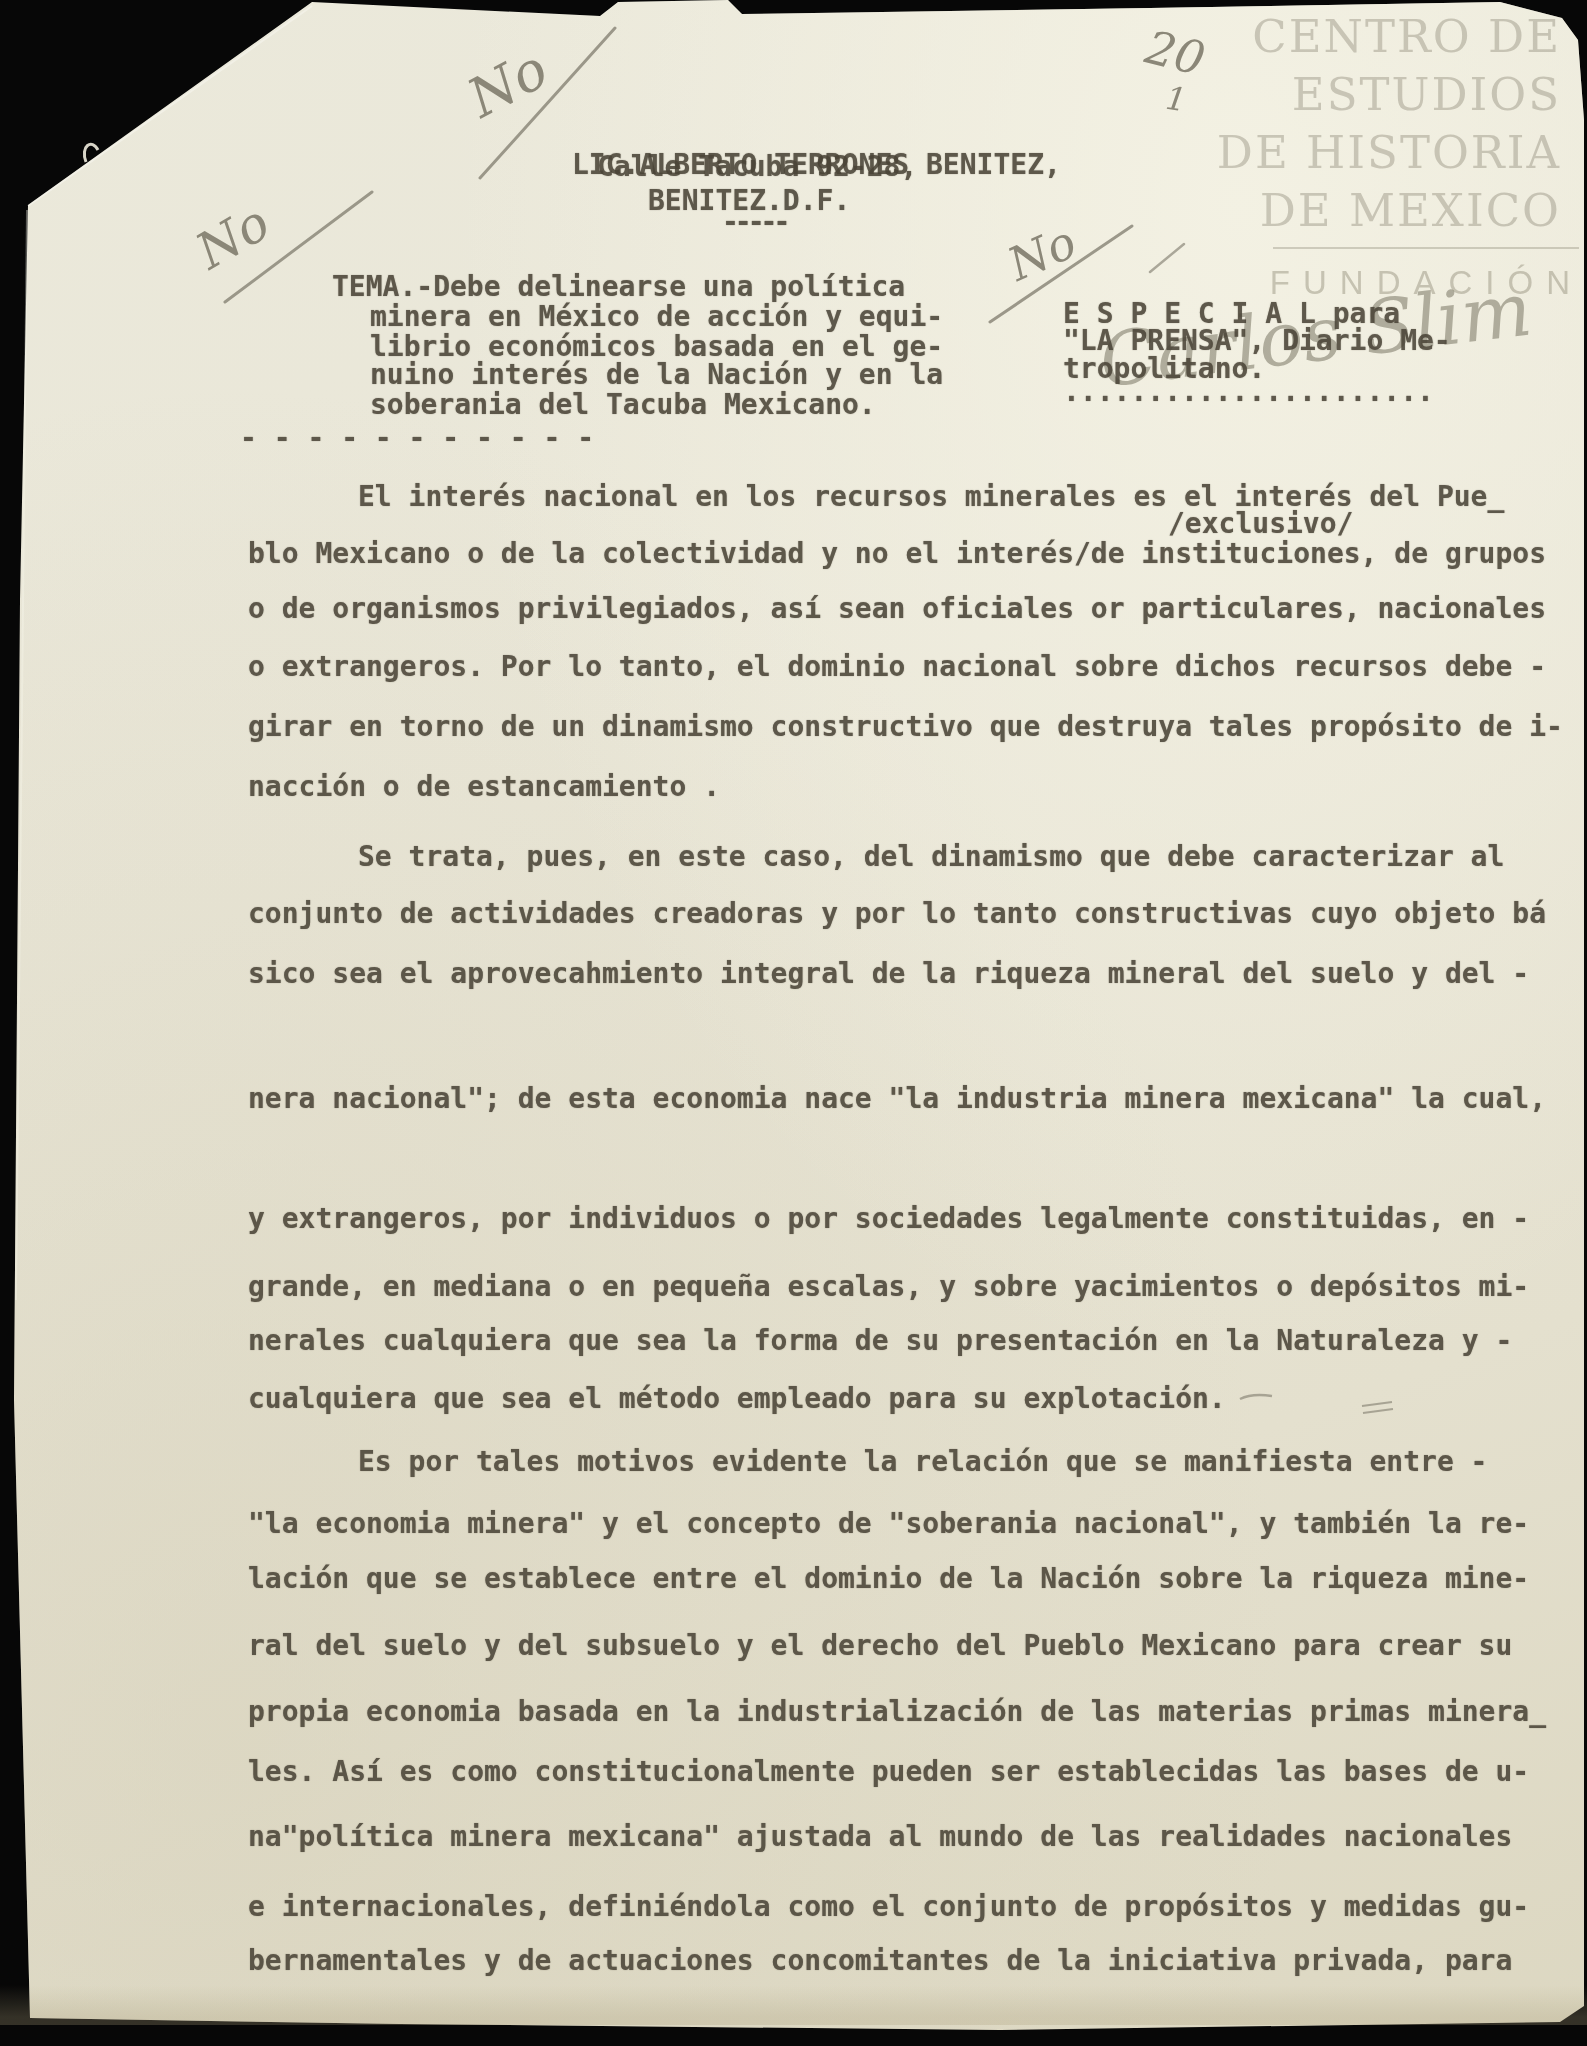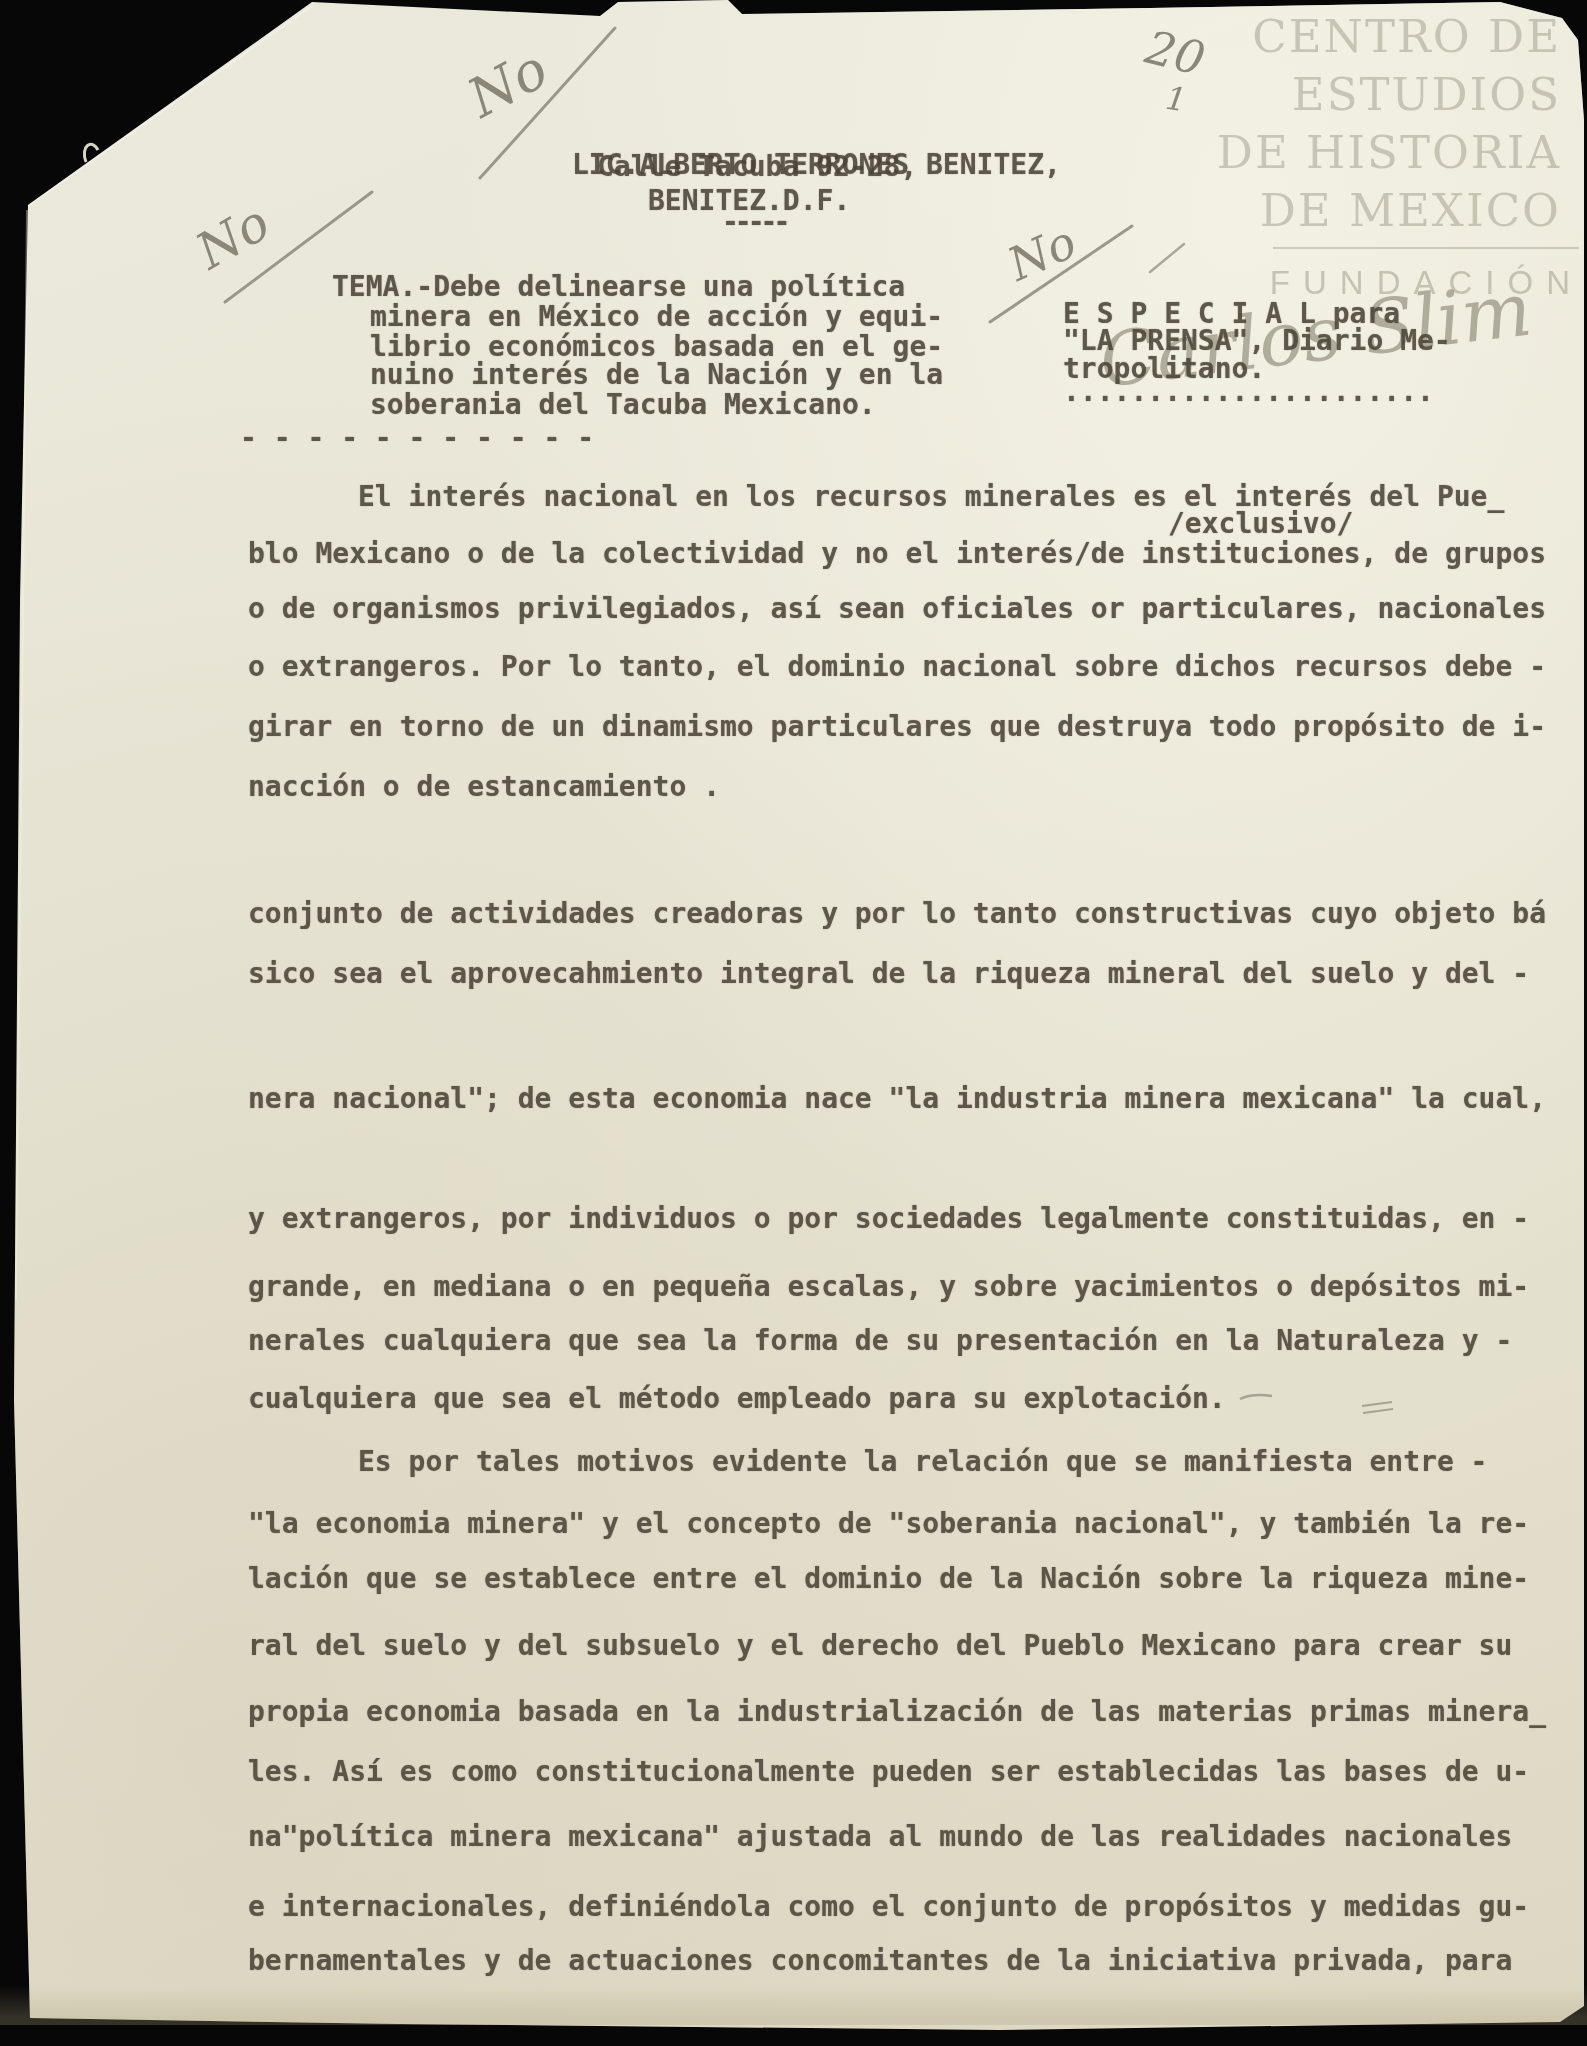--- a/index.html
+++ b/index.html
@@ -80,22 +80,23 @@
   <div class="tw" style="left:1063px;top:327px;">"LA PRENSA", Diario Me-</div>
   <div class="tw" style="left:1063px;top:355px;">tropolitano.</div>
   <div class="tw" style="left:1063px;top:378px;">......................</div>
 
   <div class="bodytext" id="bodytext">
       <div class="tw tline indent" style="top: 483px;">El interés nacional en los recursos minerales es el interés del Pue_</div>
       <div class="tw tline insert" style="top: 510px;">/exclusivo/</div>
       <div class="tw tline" style="top: 540px;">blo Mexicano o de la colectividad y no el interés/de instituciones, de grupos</div>
       <div class="tw tline" style="top: 595px;">o de organismos privilegiados, así sean oficiales or particulares, nacionales</div>
       <div class="tw tline" style="top: 653px;">o extrangeros. Por lo tanto, el dominio nacional sobre dichos recursos debe -</div>
-      <div class="tw tline" style="top: 713px;">girar en torno de un dinamismo particulares que destruya todo propósito de i-</div>
+      <div class="tw tline" style="top: 713px;">girar en torno de un dinamismo constructivo que destruya tales propósito de i-</div>
       <div class="tw tline" style="top: 773px;">nacción o de estancamiento .</div>
+      <div class="tw tline indent" style="top: 843px;">Se trata, pues, en este caso, del dinamismo que debe caracterizar al</div>
       <div class="tw tline" style="top: 900px;">conjunto de actividades creadoras y por lo tanto constructivas cuyo objeto bá</div>
       <div class="tw tline" style="top: 960px;">sico sea el aprovecahmiento integral de la riqueza mineral del suelo y del -</div>
       <div class="tw tline" style="top: 1085px;">nera nacional"; de esta economia nace "la industria minera mexicana" la cual,</div>
       <div class="tw tline" style="top: 1205px;">y extrangeros, por individuos o por sociedades legalmente constituidas, en -</div>
       <div class="tw tline" style="top: 1273px;">grande, en mediana o en pequeña escalas, y sobre yacimientos o depósitos mi-</div>
       <div class="tw tline" style="top: 1327px;">nerales cualquiera que sea la forma de su presentación en la Naturaleza y -</div>
       <div class="tw tline" style="top: 1385px;">cualquiera que sea el método empleado para su explotación.</div>
       <div class="tw tline indent" style="top: 1448px;">Es por tales motivos evidente la relación que se manifiesta entre -</div>
       <div class="tw tline" style="top: 1510px;">"la economia minera" y el concepto de "soberania nacional", y también la re-</div>
       <div class="tw tline" style="top: 1565px;">lación que se establece entre el dominio de la Nación sobre la riqueza mine-</div>

